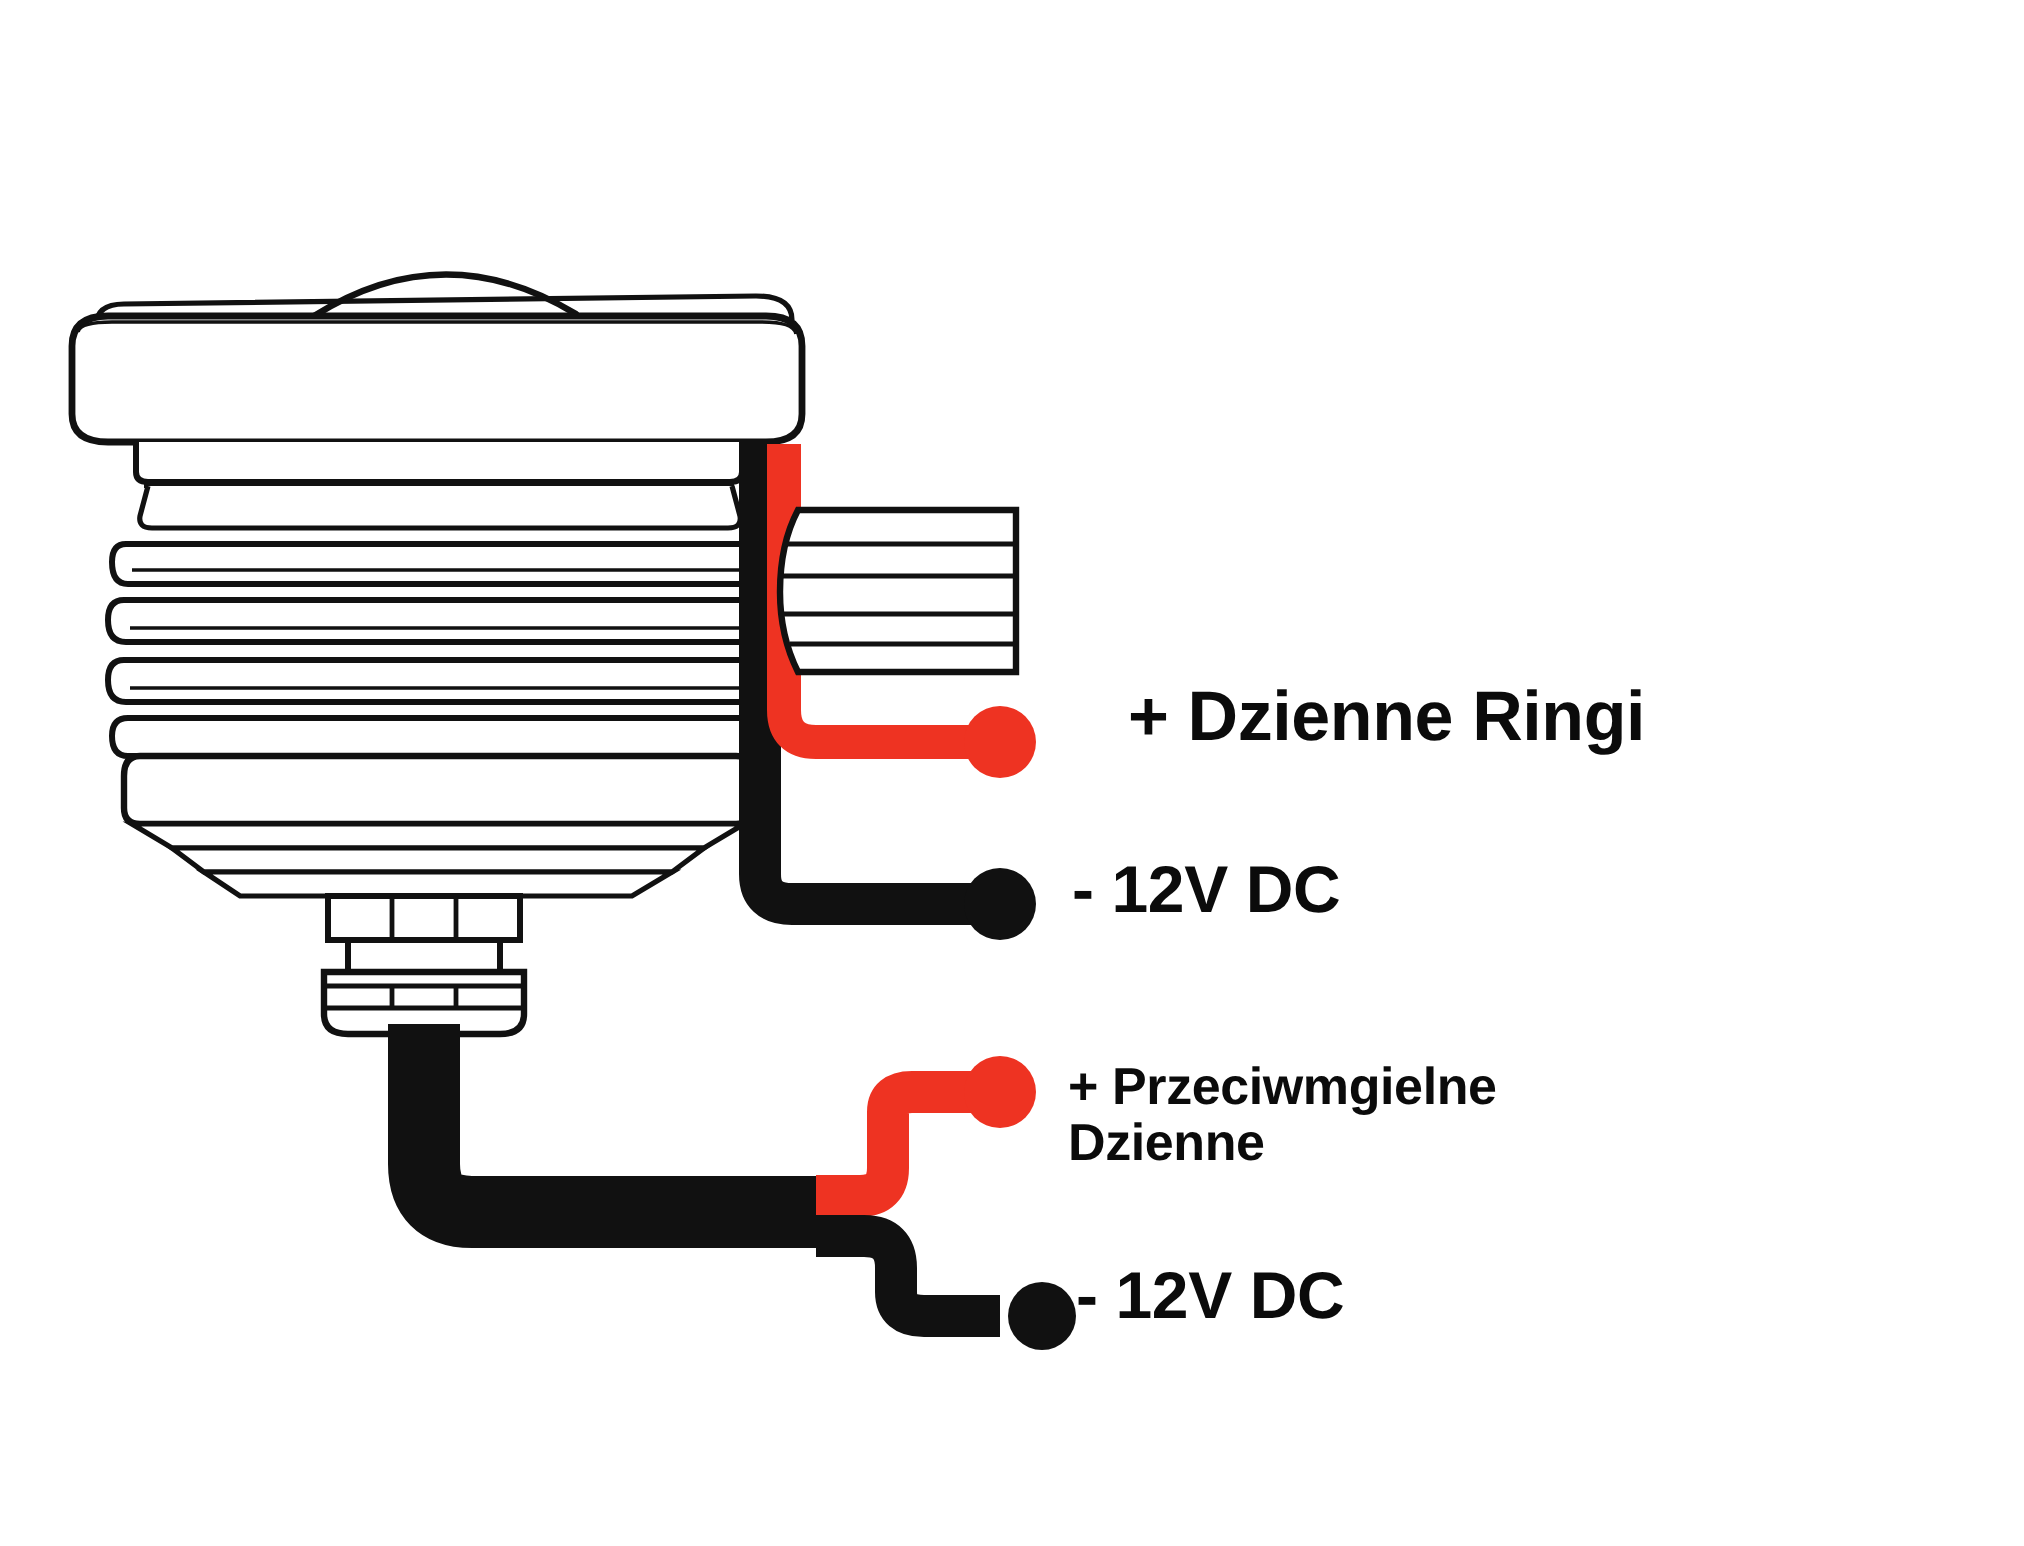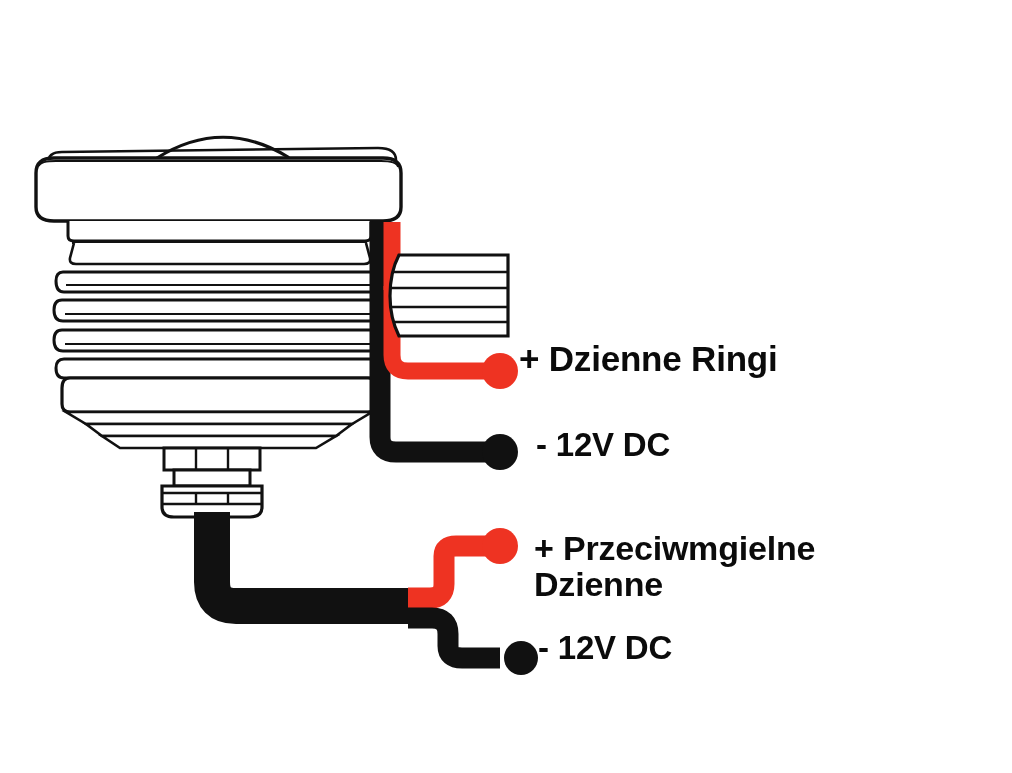--- a/index.html
+++ b/index.html
@@ -29,33 +29,33 @@
   .label {
     position: absolute;
     font-family: "Liberation Sans", sans-serif;
     font-weight: bold;
     color: #0b0b0b;
     white-space: pre;
     letter-spacing: -0.2px;
     line-height: 1.06;
   }
   #label-drl {
-    left: 519px;
+    left: 564px;
     top: 340px;
     font-size: 35px;
   }
   #label-drl-neg {
     left: 536px;
     top: 428px;
     font-size: 33px;
   }
   #label-fog {
     left: 534px;
     top: 530px;
-    font-size: 34px;
+    font-size: 26px;
   }
   #label-fog-neg {
     left: 538px;
     top: 631px;
     font-size: 33px;
   }
 </style>
 </head>
 <body>
 

